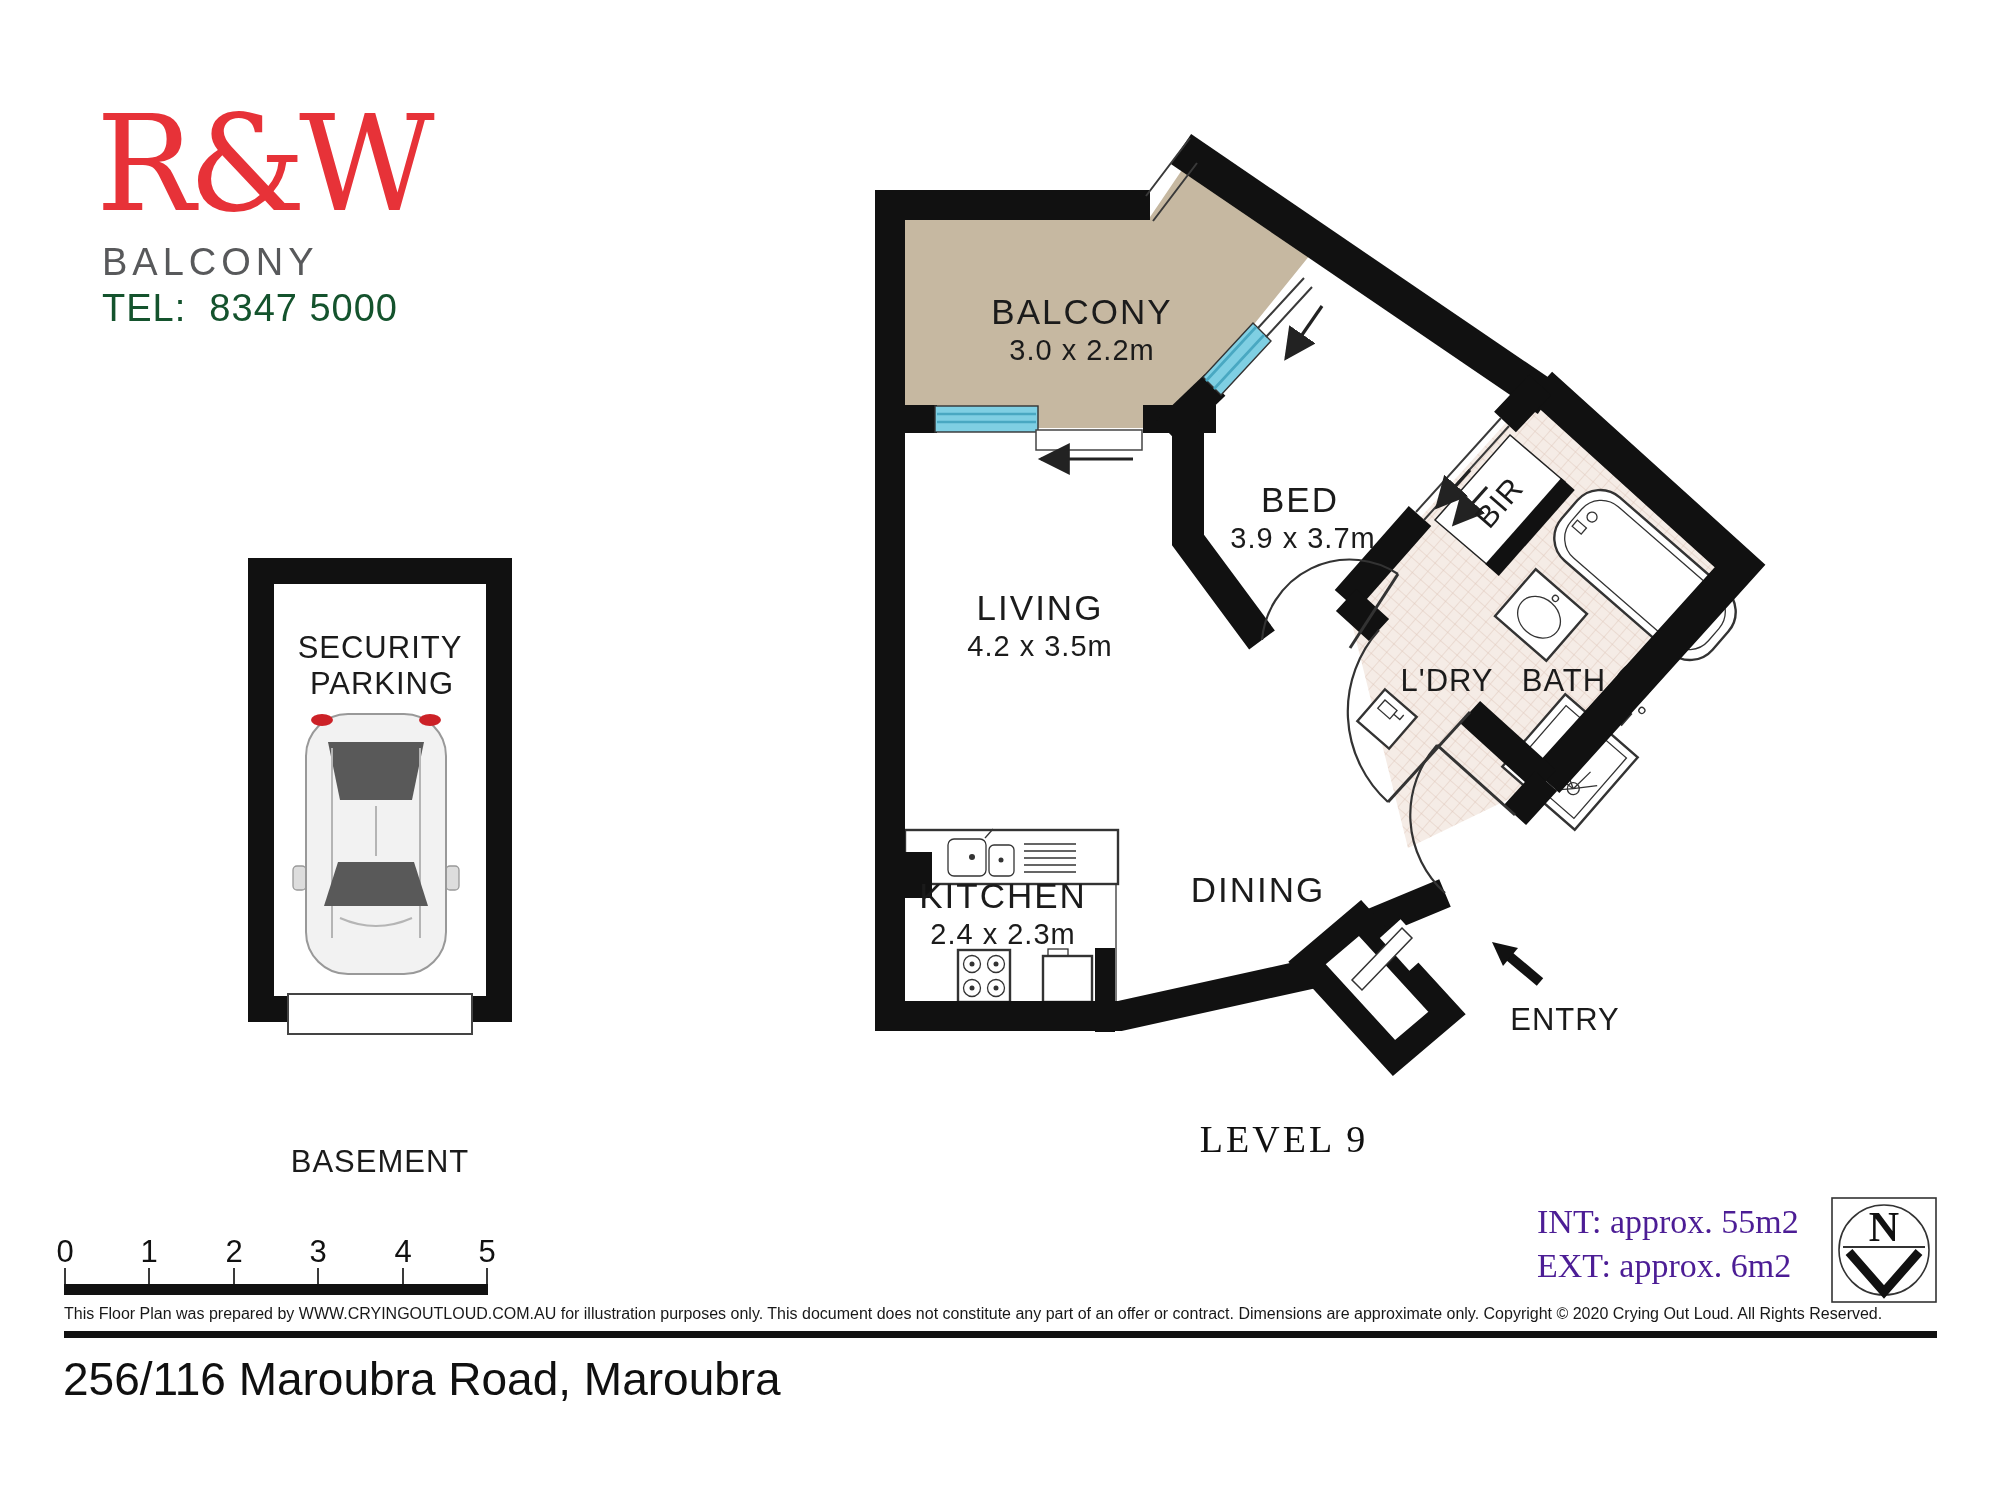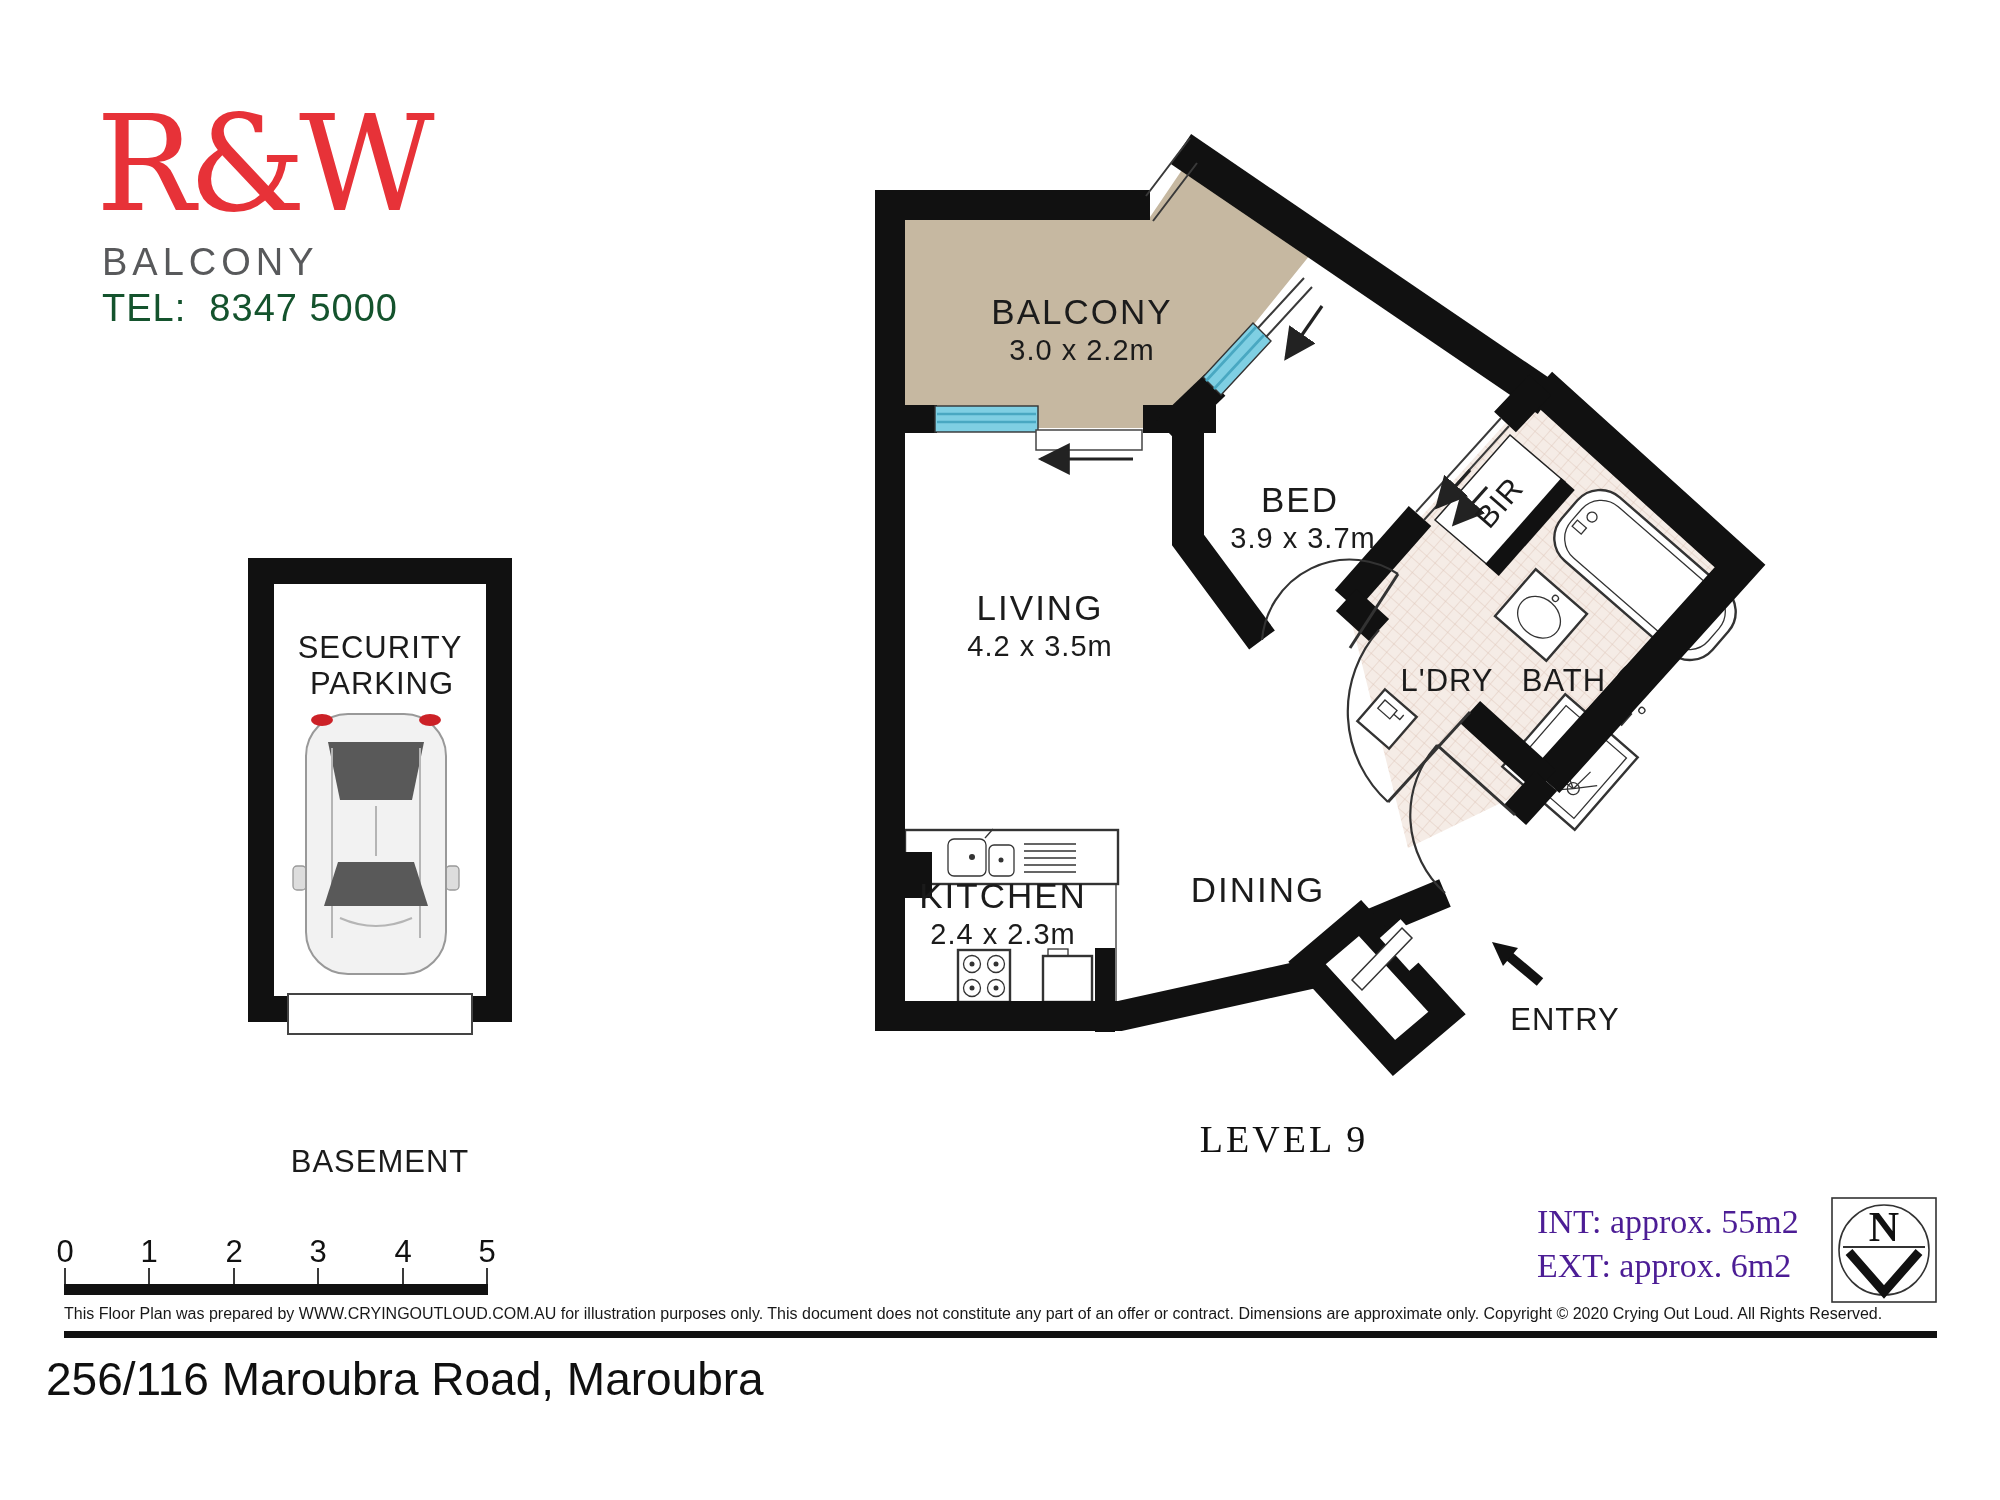--- a/index.html
+++ b/index.html
@@ -14,21 +14,21 @@
   
   .logo-brand{left:96px;top:92px;font-family:"DejaVu Serif",serif;font-weight:normal;
     font-size:132px;line-height:1.1;color:var(--brand-red);letter-spacing:-7px}
   .logo-suburb{left:102px;top:241px;font-size:38px;letter-spacing:5px;color:var(--gray-text)}
   .logo-tel{left:102px;top:287px;font-size:38px;color:#14532d;letter-spacing:1px}
   
   .areas{left:1537px;top:1200px;font-family:"Liberation Serif",serif;font-size:34px;
     line-height:1.28;color:#4c1d95}
   .disclaimer{left:64px;top:1305px;width:1874px;font-size:16px;color:#181818;letter-spacing:0}
   .rule{left:64px;top:1331px;width:1873px;height:7px;background:var(--wall)}
-  .address{left:46px;top:1352px;font-size:46px;color:#101010}
+  .address{left:63px;top:1352px;font-size:46px;color:#101010}
   
   svg{position:absolute;left:0;top:0}
   .wall{stroke:var(--wall);fill:none;stroke-linecap:butt}
   .w26{stroke-width:26}.w28{stroke-width:28}.w30{stroke-width:30}.w32{stroke-width:32}.w36{stroke-width:36}
   .wallfill{fill:var(--wall);stroke:none}
   .floor{fill:#ffffff;stroke:none}
   .balcony{fill:var(--balcony-fill);stroke:none}
   .tilebg{fill:var(--tile-fill)}
   .tileln{stroke:var(--tile-line);stroke-width:1;fill:none}
   .door{fill:none;stroke:#333;stroke-width:2.2}

